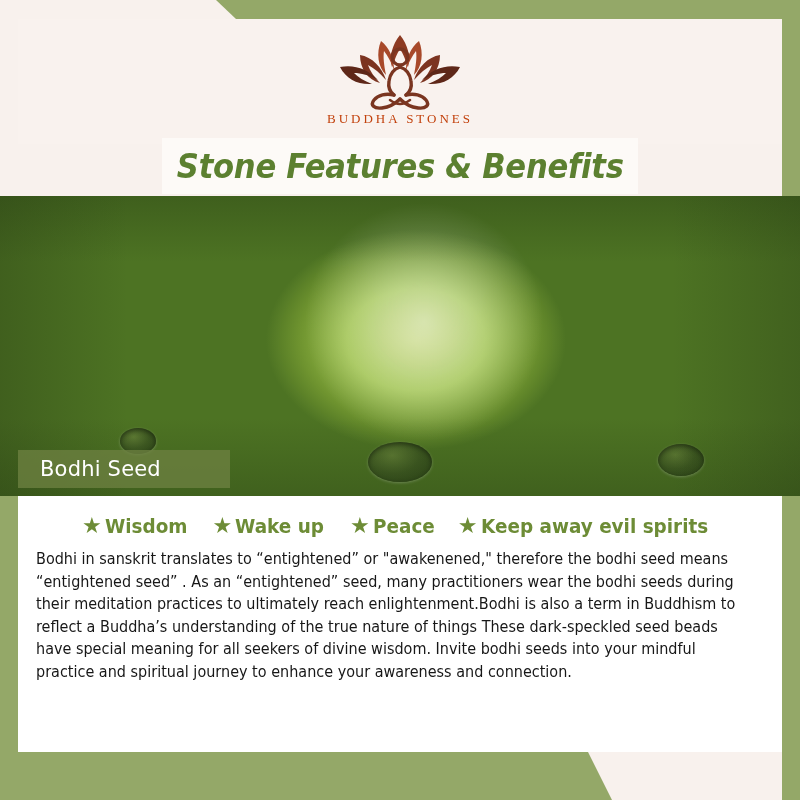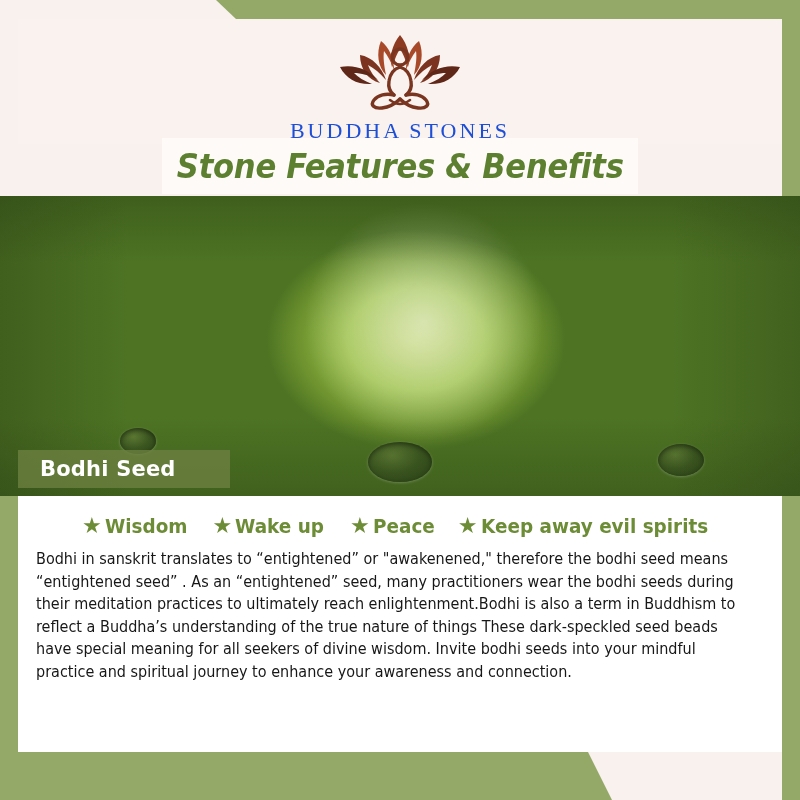--- a/index.html
+++ b/index.html
@@ -72,25 +72,25 @@
     justify-content: flex-start;
     padding-top: 8px;
     box-sizing: border-box;
   }
   .logo-mark {
     width: 132px;
     height: 84px;
     display: block;
   }
   .brand-name {
-    margin-top: 7px;
+    margin-top: 0;
     font-family: "Liberation Serif", serif;
-    font-size: 22px;
+    font-size: 13px;
     letter-spacing: 3.0px;
-    color: #1d4ed8;
+    color: #c2410c;
     white-space: nowrap;
   }
 
   
   .title-banner {
     position: absolute;
     top: 138px;
     left: 162px;
     width: 476px;
     height: 56px;
@@ -160,21 +160,21 @@
     height: 38px;
     background: rgba(108,128,64,0.80);
     display: flex;
     align-items: center;
     padding-left: 22px;
     box-sizing: border-box;
   }
   .seed-tag-label {
     color: #ffffff;
     font-family: "DejaVu Sans", sans-serif;
-    font-weight: 700;
+    font-weight: 400;
     font-size: 21px;
     letter-spacing: 0.2px;
     white-space: nowrap;
   }
 
   
   .content {
     position: absolute;
     top: 496px;
     left: 18px;

